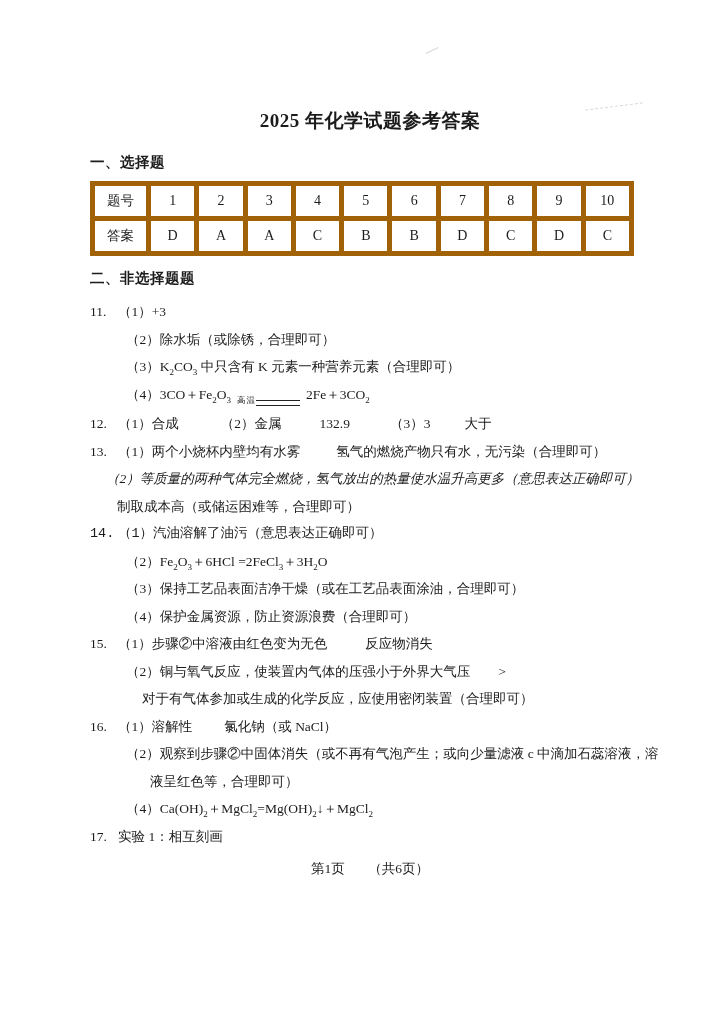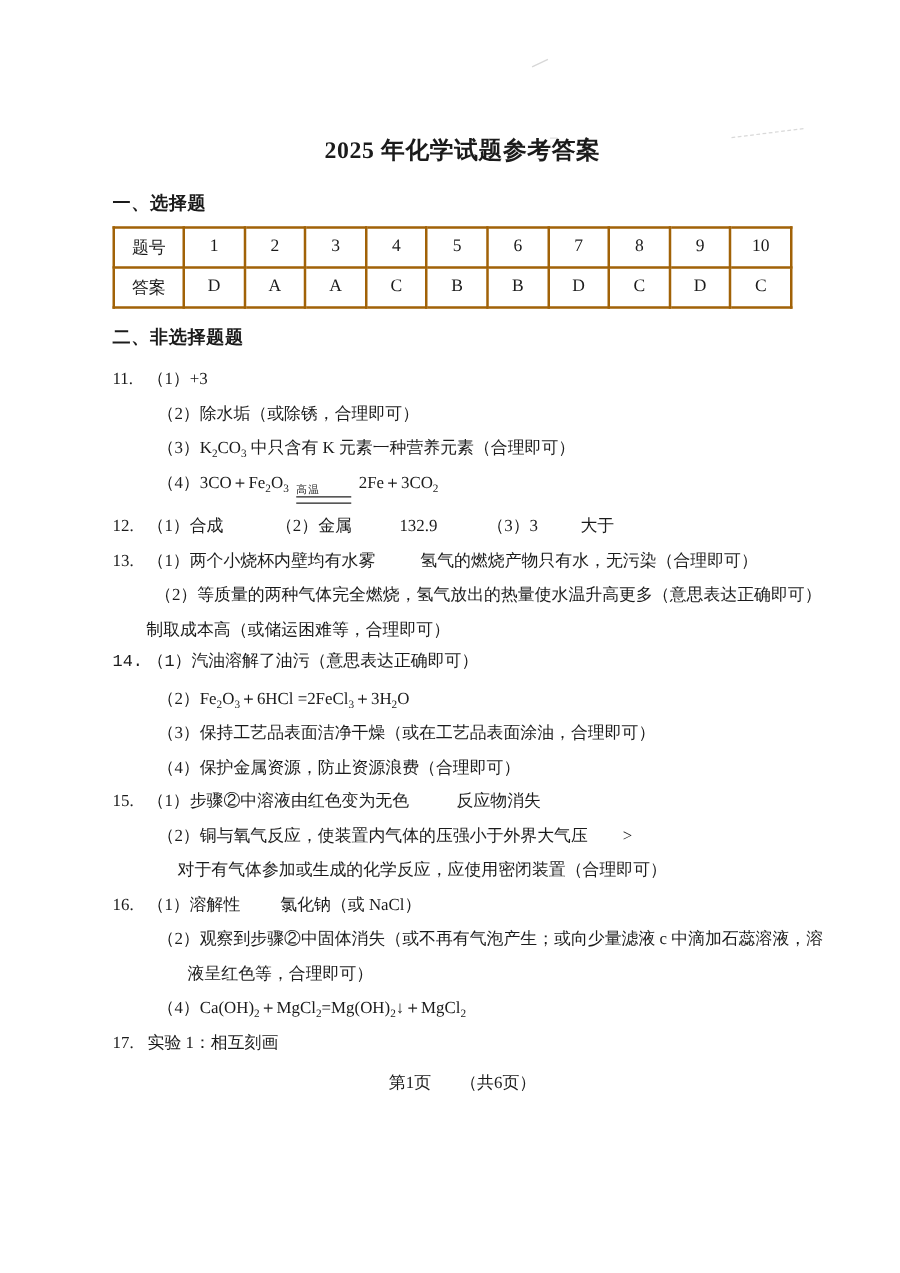--- a/index.html
+++ b/index.html
@@ -32,21 +32,21 @@
   .sec-head.second { margin-top:13px; }
 
   table.ans {
     border-collapse:collapse;
     margin-top:9px;
     width:544px;
     table-layout:fixed;
     border:2px solid #2b2b2b;
   }
   table.ans td {
-    border:2px solid #a16207;
+    border:5px solid #a16207;
     height:30px;
     text-align:center;
     vertical-align:middle;
     font-size:14px;
     padding:0;
   }
   table.ans td.rowlabel { font-size:13.5px; }
   table.ans col.c0 { width:56px; }
 
   .lines { margin-top:15px; font-size:13.5px; }
@@ -54,22 +54,22 @@
     white-space:nowrap;
     margin-bottom:9.5px;
     line-height:18px;
   }
   .itemnum { display:inline-block; width:28px; }
   .lines sub { font-size:9px; line-height:0; }
   .gap { display:inline-block; }
 
   .eq {
     display:inline-flex;
-    flex-direction:column;
-    align-items:flex-start;
+    flex-direction:row;
+    align-items:flex-end;
     margin:0 6px;
     vertical-align:-4px;
   }
   .eq .cond { font-size:8.5px; line-height:1; margin-bottom:1.5px; letter-spacing:1px; }
   .eq .dl { width:44px; height:4px; border-top:1px solid #222; border-bottom:1px solid #222; }
 
   .footer { text-align:center; margin-top:14px; font-size:13.5px; }
   .footer span { margin:0 10px; }
 
   .artifact { position:absolute; pointer-events:none; }
@@ -139,21 +139,21 @@
     <div class="lines">
         <div class="ans-line" style="margin-left: 0px;"><span class="itemnum">11.</span><span>（1）+3</span></div>
         <div class="ans-line" style="margin-left: 36px;"><span>（2）除水垢（或除锈，合理即可）</span></div>
         <div class="ans-line" style="margin-left: 36px;"><span>（3）K</span><sub>2</sub><span>CO</span><sub>3</sub><span> 中只含有 K 元素一种营养元素（合理即可）</span></div>
         <div class="ans-line" style="margin-left: 36px;"><span>（4）3CO＋Fe</span><sub>2</sub><span>O</span><sub>3</sub><span class="eq">
             <span class="cond">高温</span>
             <span class="dl"></span>
           </span><span>2Fe＋3CO</span><sub>2</sub></div>
         <div class="ans-line" style="margin-left: 0px;"><span class="itemnum">12.</span><span>（1）合成</span><span class="gap" style="width: 42px;"></span><span>（2）金属</span><span class="gap" style="width: 38px;"></span><span>132.9</span><span class="gap" style="width: 40px;"></span><span>（3）3</span><span class="gap" style="width: 34px;"></span><span>大于</span></div>
         <div class="ans-line" style="margin-left: 0px;"><span class="itemnum">13.</span><span>（1）两个小烧杯内壁均有水雾</span><span class="gap" style="width: 36px;"></span><span>氢气的燃烧产物只有水，无污染（合理即可）</span></div>
-        <div class="ans-line" style="margin-left: 34px;"><span>（2）等质量的两种气体完全燃烧，氢气放出的热量使水温升高更多（意思表达正确即可）</span></div>
+        <div class="ans-line" style="margin-left: 16px; font-style: italic;"><span>（2）等质量的两种气体完全燃烧，氢气放出的热量使水温升高更多（意思表达正确即可）</span></div>
         <div class="ans-line" style="margin-left: 27px;"><span>制取成本高（或储运困难等，合理即可）</span></div>
         <div class="ans-line" style="margin-left: 0px; font-family: Liberation Mono, monospace;"><span class="itemnum">14.</span><span>（1）汽油溶解了油污（意思表达正确即可）</span></div>
         <div class="ans-line" style="margin-left: 36px;"><span>（2）Fe</span><sub>2</sub><span>O</span><sub>3</sub><span>＋6HCl =2FeCl</span><sub>3</sub><span>＋3H</span><sub>2</sub><span>O</span></div>
         <div class="ans-line" style="margin-left: 36px;"><span>（3）保持工艺品表面洁净干燥（或在工艺品表面涂油，合理即可）</span></div>
         <div class="ans-line" style="margin-left: 36px;"><span>（4）保护金属资源，防止资源浪费（合理即可）</span></div>
         <div class="ans-line" style="margin-left: 0px;"><span class="itemnum">15.</span><span>（1）步骤②中溶液由红色变为无色</span><span class="gap" style="width: 38px;"></span><span>反应物消失</span></div>
         <div class="ans-line" style="margin-left: 36px;"><span>（2）铜与氧气反应，使装置内气体的压强小于外界大气压</span><span class="gap" style="width: 28px;"></span><span>&gt;</span></div>
         <div class="ans-line" style="margin-left: 52px;"><span>对于有气体参加或生成的化学反应，应使用密闭装置（合理即可）</span></div>
         <div class="ans-line" style="margin-left: 0px;"><span class="itemnum">16.</span><span>（1）溶解性</span><span class="gap" style="width: 32px;"></span><span>氯化钠（或 NaCl）</span></div>
         <div class="ans-line" style="margin-left: 36px;"><span>（2）观察到步骤②中固体消失（或不再有气泡产生；或向少量滤液 c 中滴加石蕊溶液，溶</span></div>

